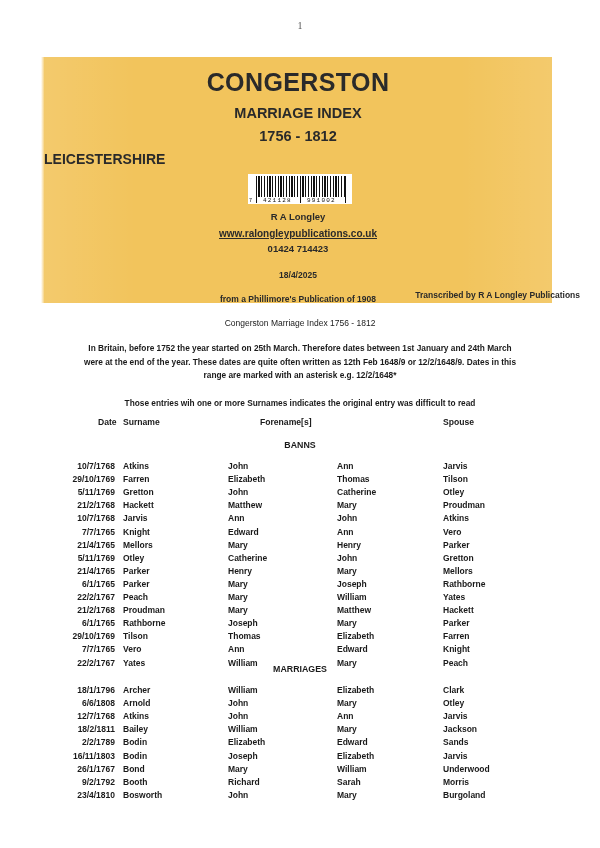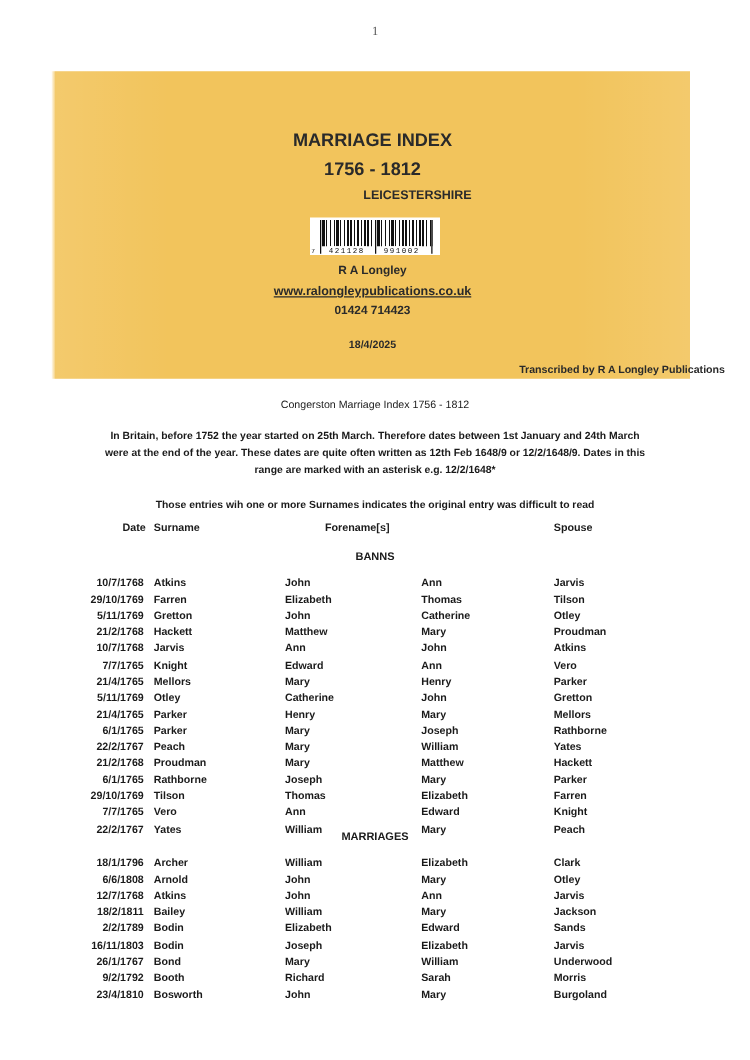--- a/index.html
+++ b/index.html
@@ -82,25 +82,23 @@
     width: 100%;
     text-align: center;
     font-size: 14.5px;
     font-weight: bold;
     color: #2a2a2a;
   }
   .cover-sub3 {
     position: absolute;
     left: 0; top: 94px;
     width: 100%;
-    text-align: center;
-    font-size: 10px;
-    font-weight: bold;
-    color: #2a2a2a;
-    padding-left: 36px;
+    font-size: 14px;
+    font-weight: bold;
+    color: #2a2a2a;
   }
 
   
   .barcode-wrap {
     position: absolute;
     left: 204px;
     top: 117px;
     width: 104px;
     height: 30px;
     background: #ffffff;
@@ -299,40 +297,42 @@
 </style>
 </head>
 <body>
 
 <div class="page">
 
   <div class="page-number">1</div>
 
   <div class="cover-banner">
 
+    <div class="cover-title">CONGERSTON</div>
     <div class="cover-sub1">MARRIAGE INDEX</div>
     <div class="cover-sub2">1756 - 1812</div>
     <div class="cover-sub3">LEICESTERSHIRE</div>
 
     <div class="barcode-wrap">
       <div class="barcode-bars"></div>
       <div class="barcode-guard-l"></div>
       <div class="barcode-guard-m"></div>
       <div class="barcode-guard-r"></div>
       <div class="barcode-digits-lead">7</div>
       <div class="barcode-digits-a">421128</div>
       <div class="barcode-digits-b">991002</div>
     </div>
 
     <div class="pub-name">R A Longley</div>
     <div class="pub-url">www.ralongleypublications.co.uk</div>
     <div class="pub-phone">01424 714423</div>
 
     <div class="transcribe-date">18/4/2025</div>
     <div class="transcribe-by">Transcribed by R A Longley Publications</div>
+    <div class="transcribe-src">from a Phillimore's Publication of 1908</div>
   </div>
 
   <div class="index-caption">Congerston Marriage Index 1756 - 1812</div>
   <div class="date-note">In Britain, before 1752 the year started on 25th March. Therefore dates between 1st January and 24th March were at the end of the year. These dates are quite often written as 12th Feb 1648/9 or 12/2/1648/9. Dates in this range are marked with an asterisk e.g. 12/2/1648*</div>
   <div class="surname-note">Those entries wih one or more Surnames indicates the original entry was difficult to read</div>
 
   <div class="col-header ch-date">Date</div>
   <div class="col-header ch-surname">Surname</div>
   <div class="col-header ch-forename">Forename[s]</div>
   <div class="col-header ch-spouse">Spouse</div>

